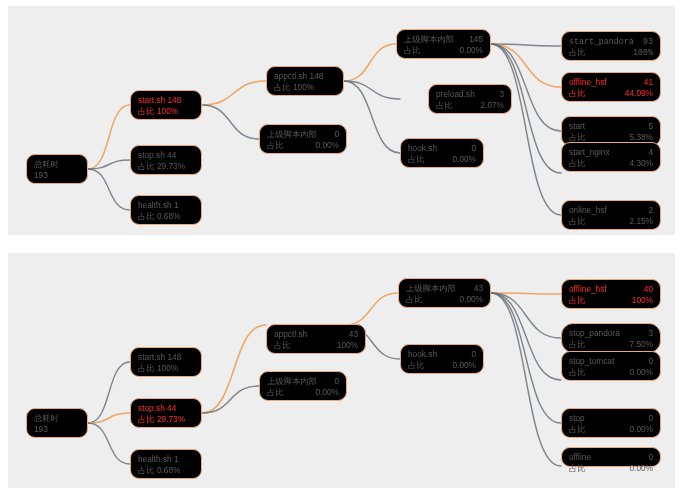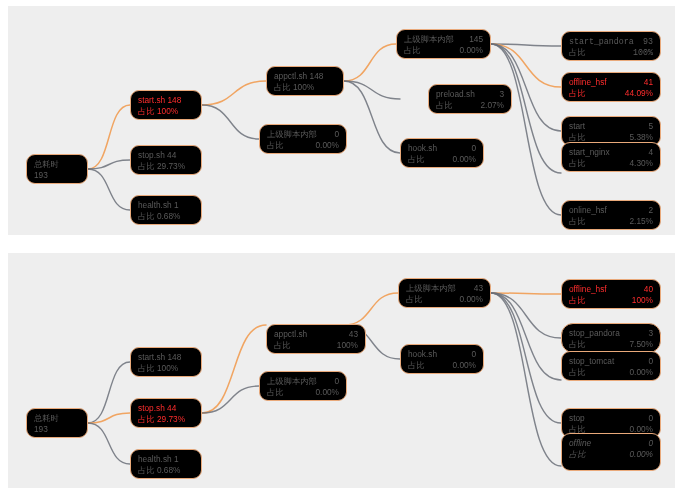--- a/index.html
+++ b/index.html
@@ -272,21 +272,21 @@
     <div class="node" style="left: 553px; top: 155px; width: 100px; height: 30px;">
       <div class="row">
         <span class="l">stop</span>
         <span class="r">0</span>
       </div>
       <div class="row">
         <span class="l">占比</span>
         <span class="r">0.00%</span>
       </div>
     </div>
-    <div class="node" style="left: 553px; top: 180px; width: 100px; height: 38px; font-style: italic;">
+    <div class="node" style="left: 553px; top: 194px; width: 100px; height: 20px;">
       <div class="row">
         <span class="l">offline</span>
         <span class="r">0</span>
       </div>
       <div class="row">
         <span class="l">占比</span>
         <span class="r">0.00%</span>
       </div>
     </div>
   </div>

